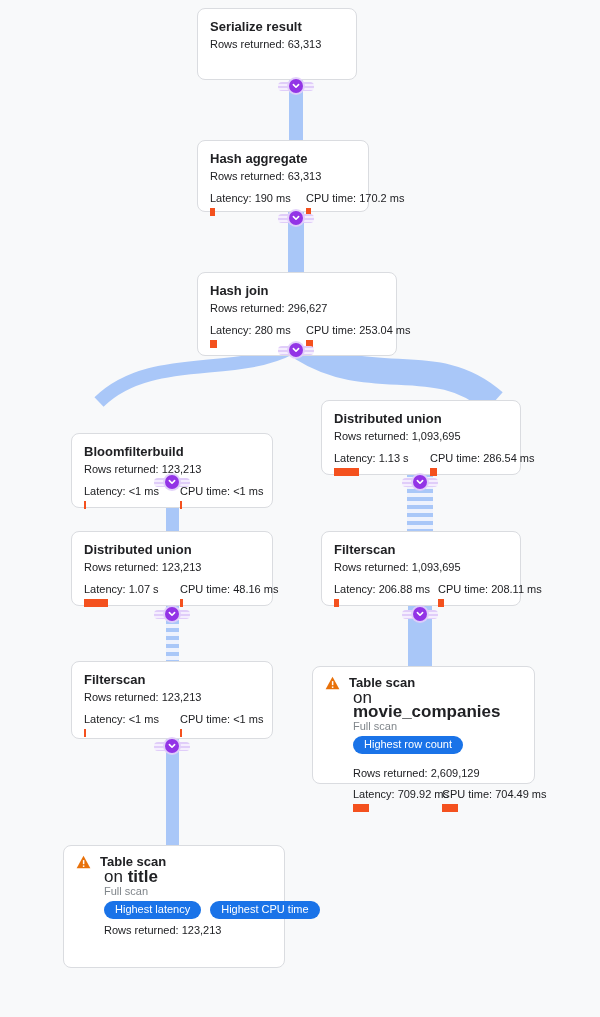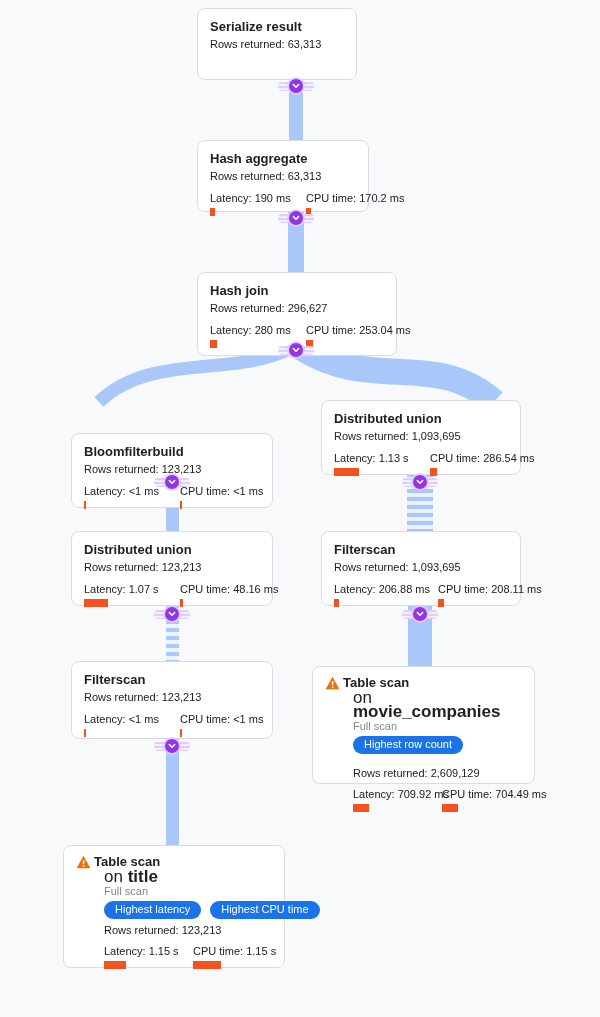--- a/index.html
+++ b/index.html
@@ -14,21 +14,21 @@
         box-shadow:0 0 0 2px rgba(224,205,249,.9);display:flex;align-items:center;justify-content:center;cursor:pointer;}
   .card{position:absolute;background:#fff;border:1px solid #dadce0;border-radius:8px;
         box-sizing:border-box;padding:9px 12px;z-index:3;color:#202124;}
   .title{font-size:13px;font-weight:700;line-height:17px;}
   .rows{font-size:11px;line-height:14px;margin-top:2px;}
   .metrics{display:grid;grid-template-columns:96px auto;margin-top:9px;}
   .mlabel{font-size:11px;line-height:13px;white-space:nowrap;}
   .bar{height:8px;background:#f4511e;margin-top:3px;}
   
   .card.tscan{padding:7px 12px;}
-  .thead{display:flex;align-items:center;gap:3px;}
+  .thead{display:flex;align-items:center;gap:9px;}
   .warn{width:15px;height:14px;flex:0 0 auto;}
   .indent{margin-left:28px;}
   .sub{font-size:17px;line-height:14px;}
   .sub .tname{font-weight:700;}
   .fullscan{font-size:11px;line-height:14px;color:#80868b;}
   .badges{display:flex;gap:9px;margin:3px 0 4px 28px;}
   .badge{background:#1a73e8;color:#fff;font-size:11px;line-height:13px;padding:2px 11px 3px;border-radius:10px;white-space:nowrap;}
   .tscan .metrics{margin-left:28px;grid-template-columns:89px auto;margin-top:8px;}
 </style>
 </head>
@@ -204,30 +204,20 @@
       </svg>
       <div class="title">Table scan</div>
     </div>
     <div class="sub indent"><span>on</span> <span class="tname">title</span></div>
     <div class="fullscan indent">Full scan</div>
     <div class="badges">
       <div class="badge">Highest latency</div>
       <div class="badge">Highest CPU time</div>
     </div>
     <div class="rows indent" style="margin-top:0;">Rows returned: 123,213</div>
-    <div class="metrics">
-      <div>
-          <div class="mlabel">Latency: 1.15 s</div>
-           <div class="bar" style="width: 22px;"></div>
-        </div>
-      <div>
-          <div class="mlabel">CPU time: 1.15 s</div>
-           <div class="bar" style="width: 28px;"></div>
-        </div>
-    </div>
   </div>
 
   <div class="chev" style="left:289px;top:79px;">
       <svg width="10" height="10" viewBox="0 0 10 10">
         <path d="M2.4 3.6 L5 6.2 L7.6 3.6" stroke="#fff" stroke-width="1.6" fill="none" stroke-linecap="round" stroke-linejoin="round"></path>
       </svg>
     </div>
   <div class="chev" style="left:289px;top:211px;">
       <svg width="10" height="10" viewBox="0 0 10 10">
         <path d="M2.4 3.6 L5 6.2 L7.6 3.6" stroke="#fff" stroke-width="1.6" fill="none" stroke-linecap="round" stroke-linejoin="round"></path>

